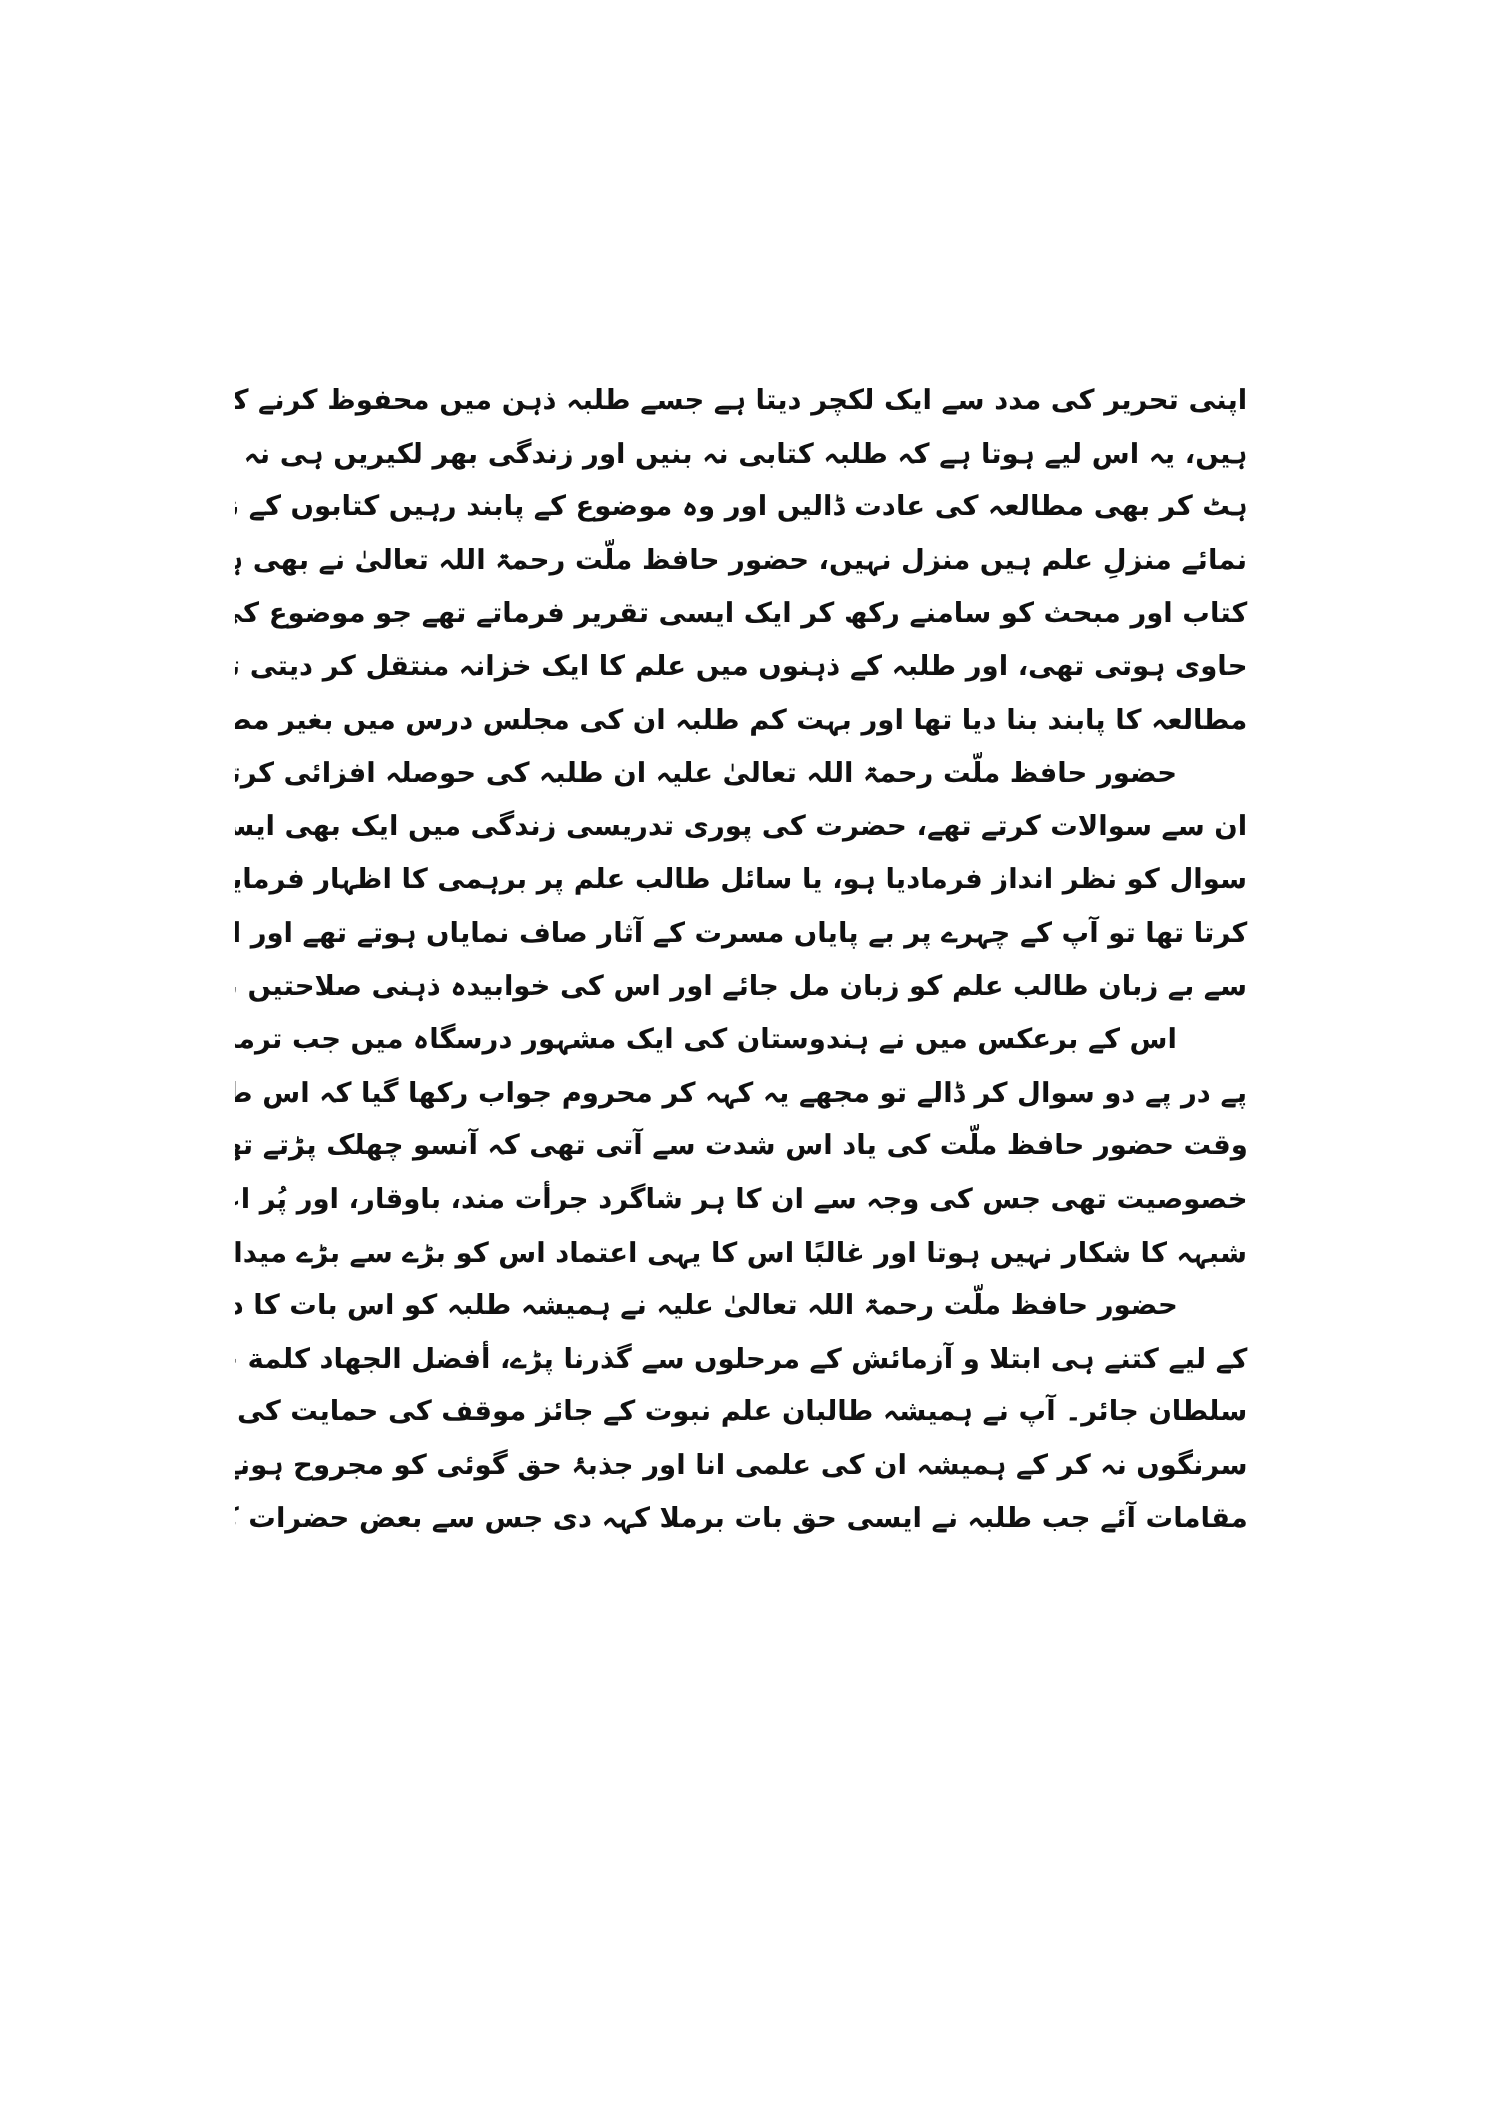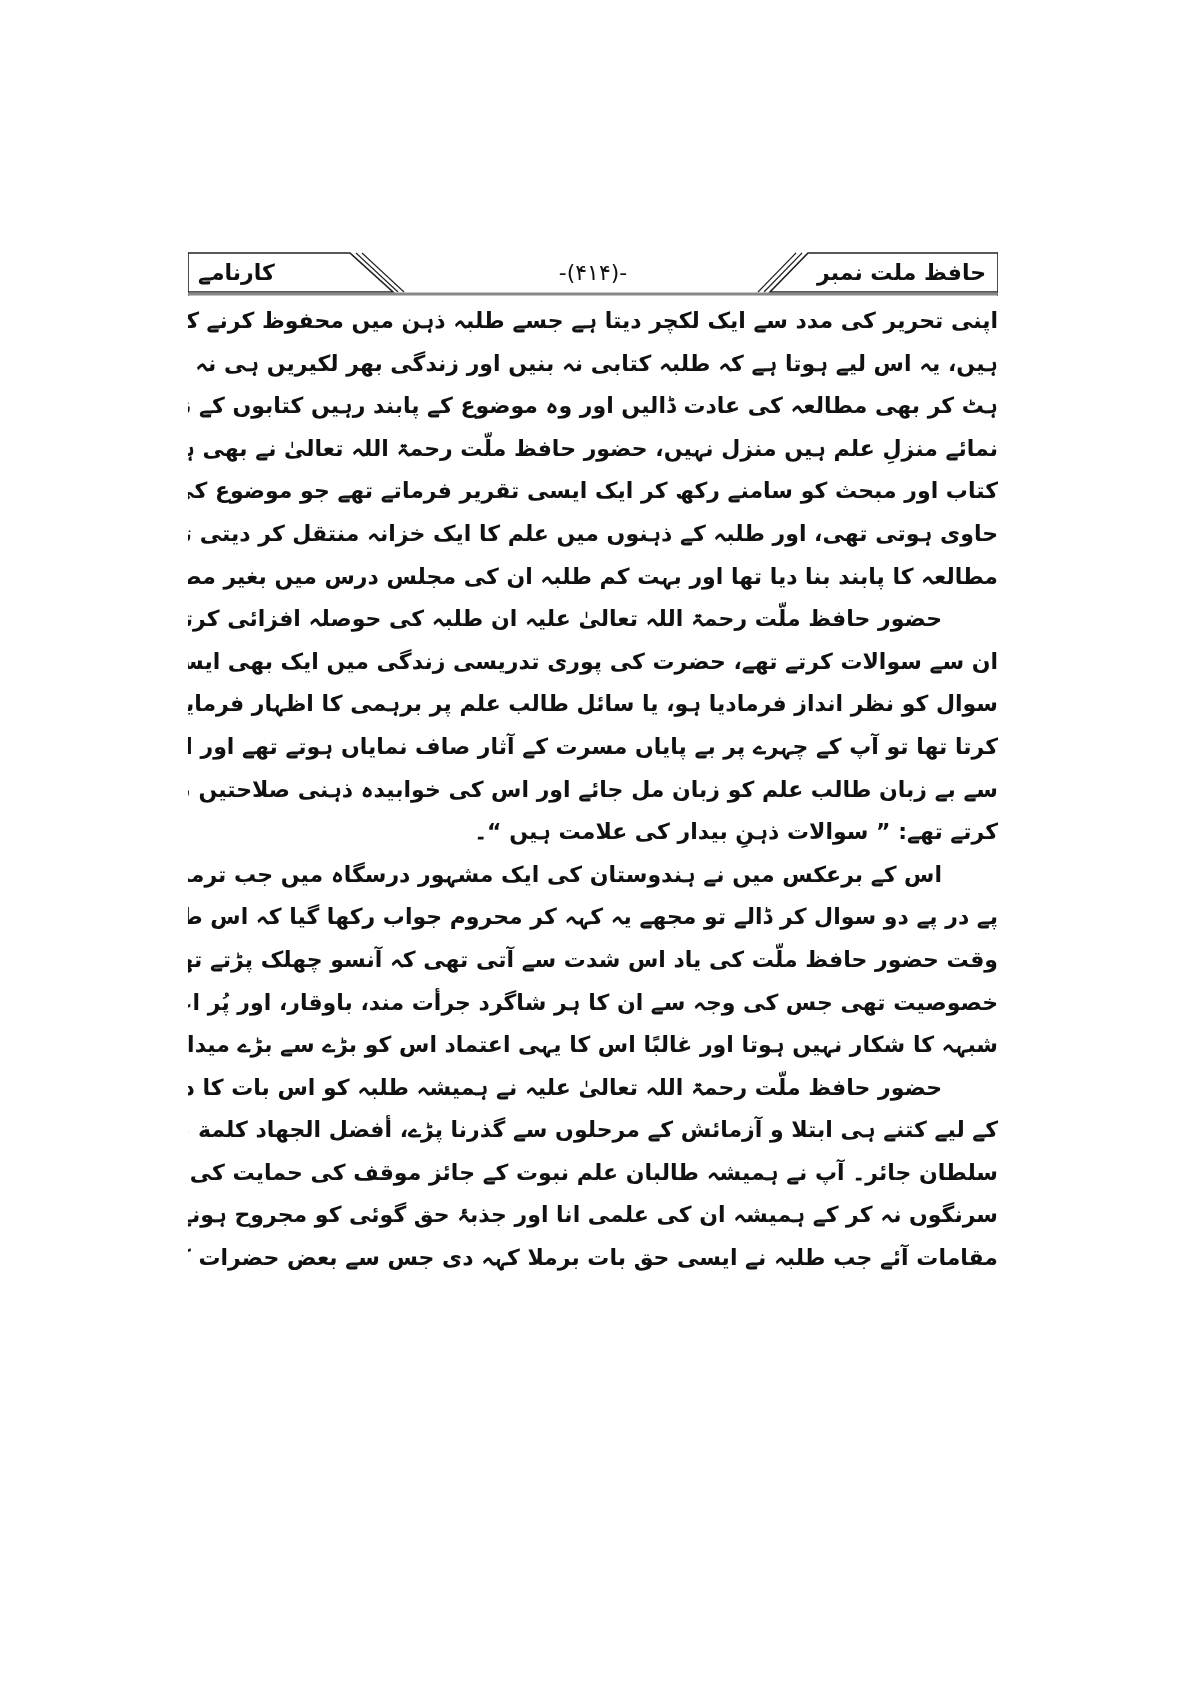--- a/index.html
+++ b/index.html
@@ -93,61 +93,37 @@
     }
     .line.indent {
       padding-right: 56px;
     }
   </style>
 </head>
 <body>
 
 <div class="page">
 
-  <div class="running-header">
-    <svg viewBox="0 0 810 44">
-
-      <g>
-        <polyline points="0,44 0,1 162,1 205,40 0,40" fill="none" stroke="#222" stroke-width="1.6"></polyline>
-        <line x1="168" y1="1" x2="210" y2="40" stroke="#222" stroke-width="1.2"></line>
-        <line x1="174" y1="1" x2="216" y2="40" stroke="#222" stroke-width="1.2"></line>
-      </g>
-
-      <g>
-        <polyline points="810,44 810,1 620,1 582,40 810,40" fill="none" stroke="#222" stroke-width="1.6"></polyline>
-        <line x1="614" y1="1" x2="576" y2="40" stroke="#222" stroke-width="1.2"></line>
-        <line x1="608" y1="1" x2="570" y2="40" stroke="#222" stroke-width="1.2"></line>
-      </g>
-
-      <line x1="0" y1="42" x2="810" y2="42" stroke="#888" stroke-width="3"></line>
-    </svg>
-    <div class="hdr-left">
-      <span>کارنامے</span>
-    </div>
-    <div class="hdr-center">-(۴۱۴)-</div>
-    <div class="hdr-right">حافظ ملت نمبر</div>
-  </div>
 
   <div class="body-text" id="body-text">
       <div>
         <span class="line">اپنی تحریر کی مدد سے ایک لکچر دیتا ہے جسے طلبہ ذہن میں محفوظ کرنے کی کوشش کرتے ہیں اور قید تحریر میں لاتے</span>
         <span class="line">ہیں، یہ اس لیے ہوتا ہے کہ طلبہ کتابی نہ بنیں اور زندگی بھر لکیریں ہی نہ پیٹتے رہیں، بلکہ وہ درسی کتابوں سے</span>
         <span class="line">ہٹ کر بھی مطالعہ کی عادت ڈالیں اور وہ موضوع کے پابند رہیں کتابوں کے نہیں، اس لیے کہ کتب درسیہ رہ</span>
         <span class="line">نمائے منزلِ علم ہیں منزل نہیں، حضور حافظ ملّت رحمۃ اللہ تعالیٰ نے بھی ہمیشہ لفظ بلفظ ترجمہ سے احتراز فرمایا بلکہ</span>
         <span class="line">کتاب اور مبحث کو سامنے رکھ کر ایک ایسی تقریر فرماتے تھے جو موضوع کی تمام جزئیات اور کتاب کی عبارت کو</span>
         <span class="line">حاوی ہوتی تھی، اور طلبہ کے ذہنوں میں علم کا ایک خزانہ منتقل کر دیتی تھی، ان کے اس طریقۂ تدریس نے طلبہ کو</span>
         <span class="line last">مطالعہ کا پابند بنا دیا تھا اور بہت کم طلبہ ان کی مجلس درس میں بغیر مطالعہ کے شریک ہوتے تھے۔</span>
       </div>
       <div>
         <span class="line indent">حضور حافظ ملّت رحمۃ اللہ تعالیٰ علیہ ان طلبہ کی حوصلہ افزائی کرتے تھے جو اپنے مطالعے کی روشنی میں</span>
         <span class="line">ان سے سوالات کرتے تھے، حضرت کی پوری تدریسی زندگی میں ایک بھی ایسی مثال نہیں دی جاسکتی کہ آپ نے</span>
         <span class="line">سوال کو نظر انداز فرمادیا ہو، یا سائل طالب علم پر برہمی کا اظہار فرمایا ہو، اس کے برعکس جب کوئی طالب علم سوال</span>
         <span class="line">کرتا تھا تو آپ کے چہرے پر بے پایاں مسرت کے آثار صاف نمایاں ہوتے تھے اور ایسے جملے ارشاد فرماتے جس</span>
         <span class="line">سے بے زبان طالب علم کو زبان مل جائے اور اس کی خوابیدہ ذہنی صلاحتیں بیدار ہو جائیں، کبھی کبھی ارشاد فرمایا</span>
-        <span class="line last">کرتے تھے: ” سوالات ذہنِ بیدار کی علامت ہیں “۔</span>
       </div>
       <div>
         <span class="line indent">اس کے برعکس میں نے ہندوستان کی ایک مشہور درسگاہ میں جب ترمذی شریف کے درس کے موقع پر</span>
         <span class="line">پے در پے دو سوال کر ڈالے تو مجھے یہ کہہ کر محروم جواب رکھا گیا کہ اس طرح ہم نصاب مکمل نہ کر سکیں گے، اس</span>
         <span class="line">وقت حضور حافظ ملّت کی یاد اس شدت سے آتی تھی کہ آنسو چھلک پڑتے تھے، حضور حافظ ملّت کی تدریس کی یہی</span>
         <span class="line">خصوصیت تھی جس کی وجہ سے ان کا ہر شاگرد جرأت مند، باوقار، اور پُر اعتماد ہوتا تھا، اور کسی بھی مسئلے میں شک و</span>
         <span class="line last">شبہہ کا شکار نہیں ہوتا اور غالبًا اس کا یہی اعتماد اس کو بڑے سے بڑے میدان علم میں تنہا اترنے پر آمادہ کرتا ہے۔</span>
       </div>
       <div>
         <span class="line indent">حضور حافظ ملّت رحمۃ اللہ تعالیٰ علیہ نے ہمیشہ طلبہ کو اس بات کا درس دیا کہ حق بات ضرور کہو، خواہ اس</span>

